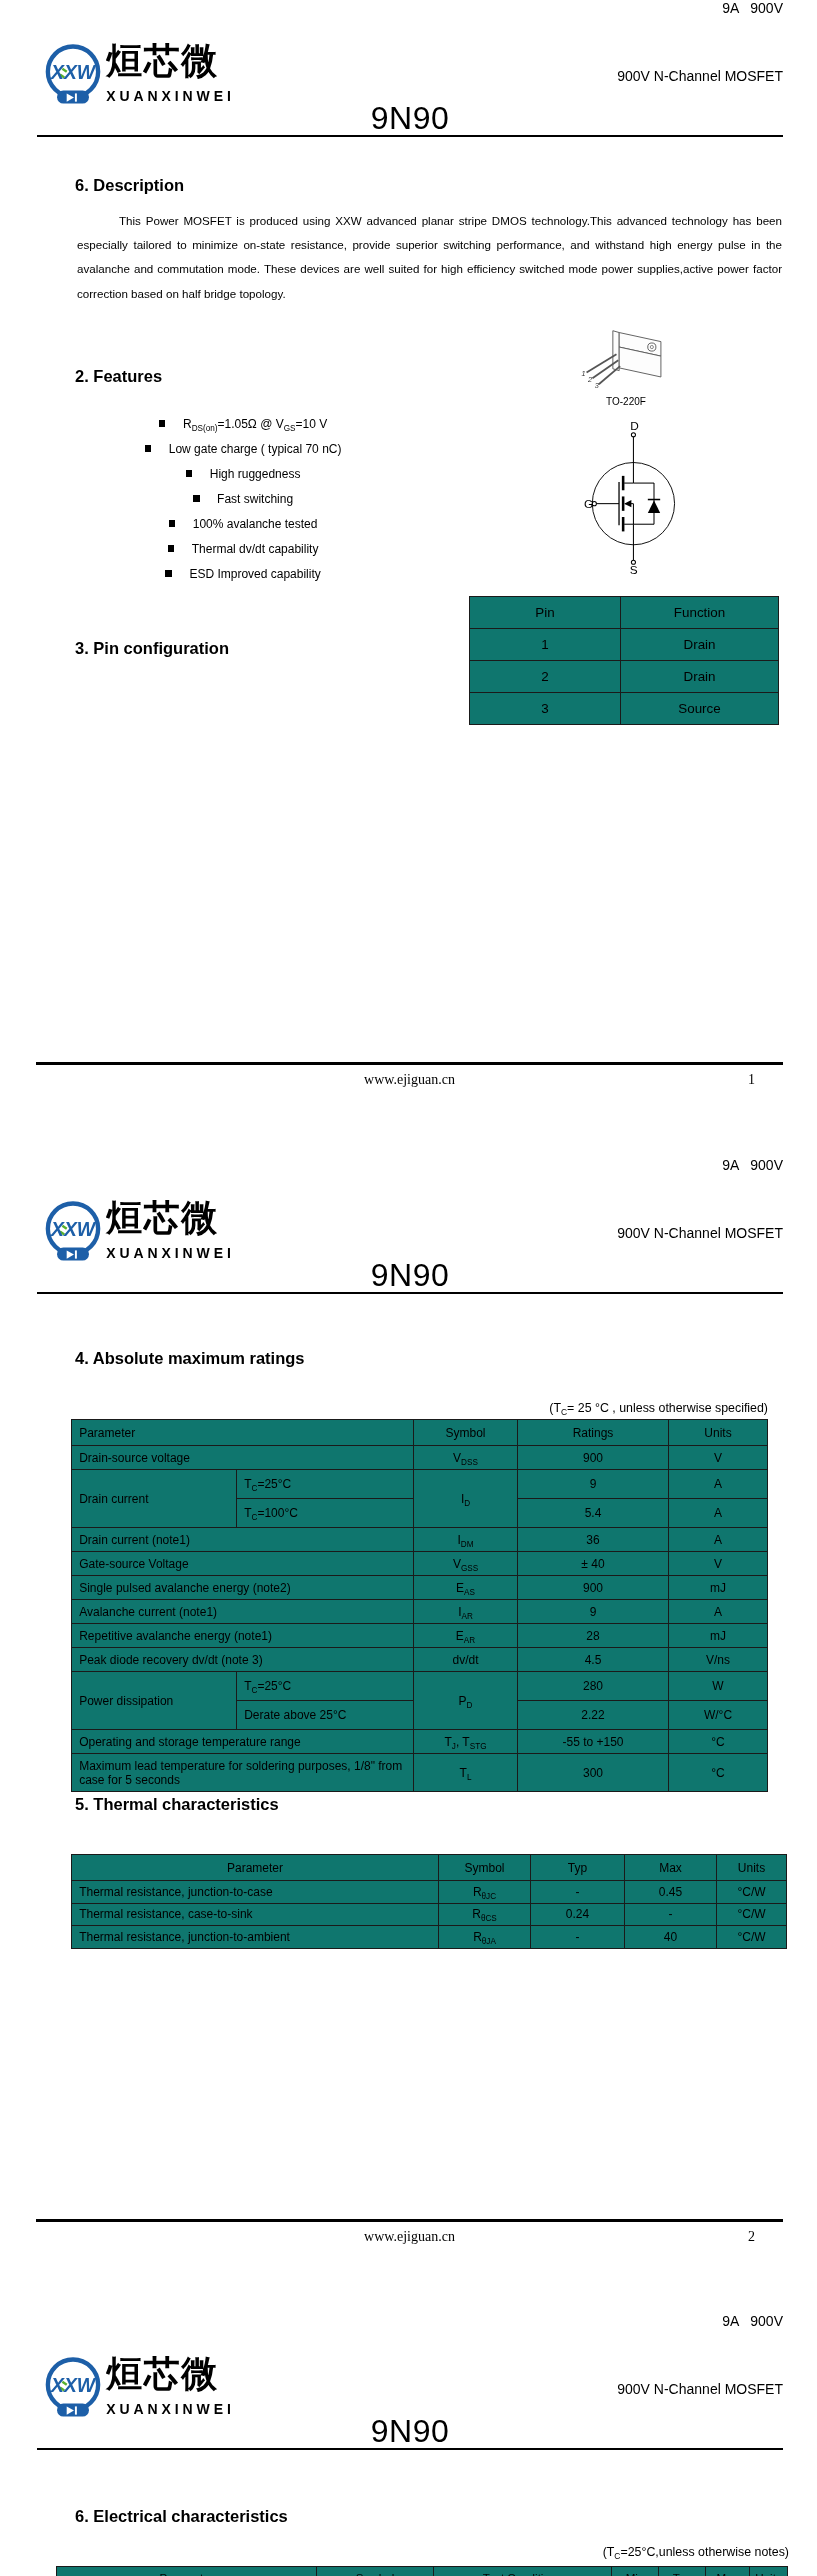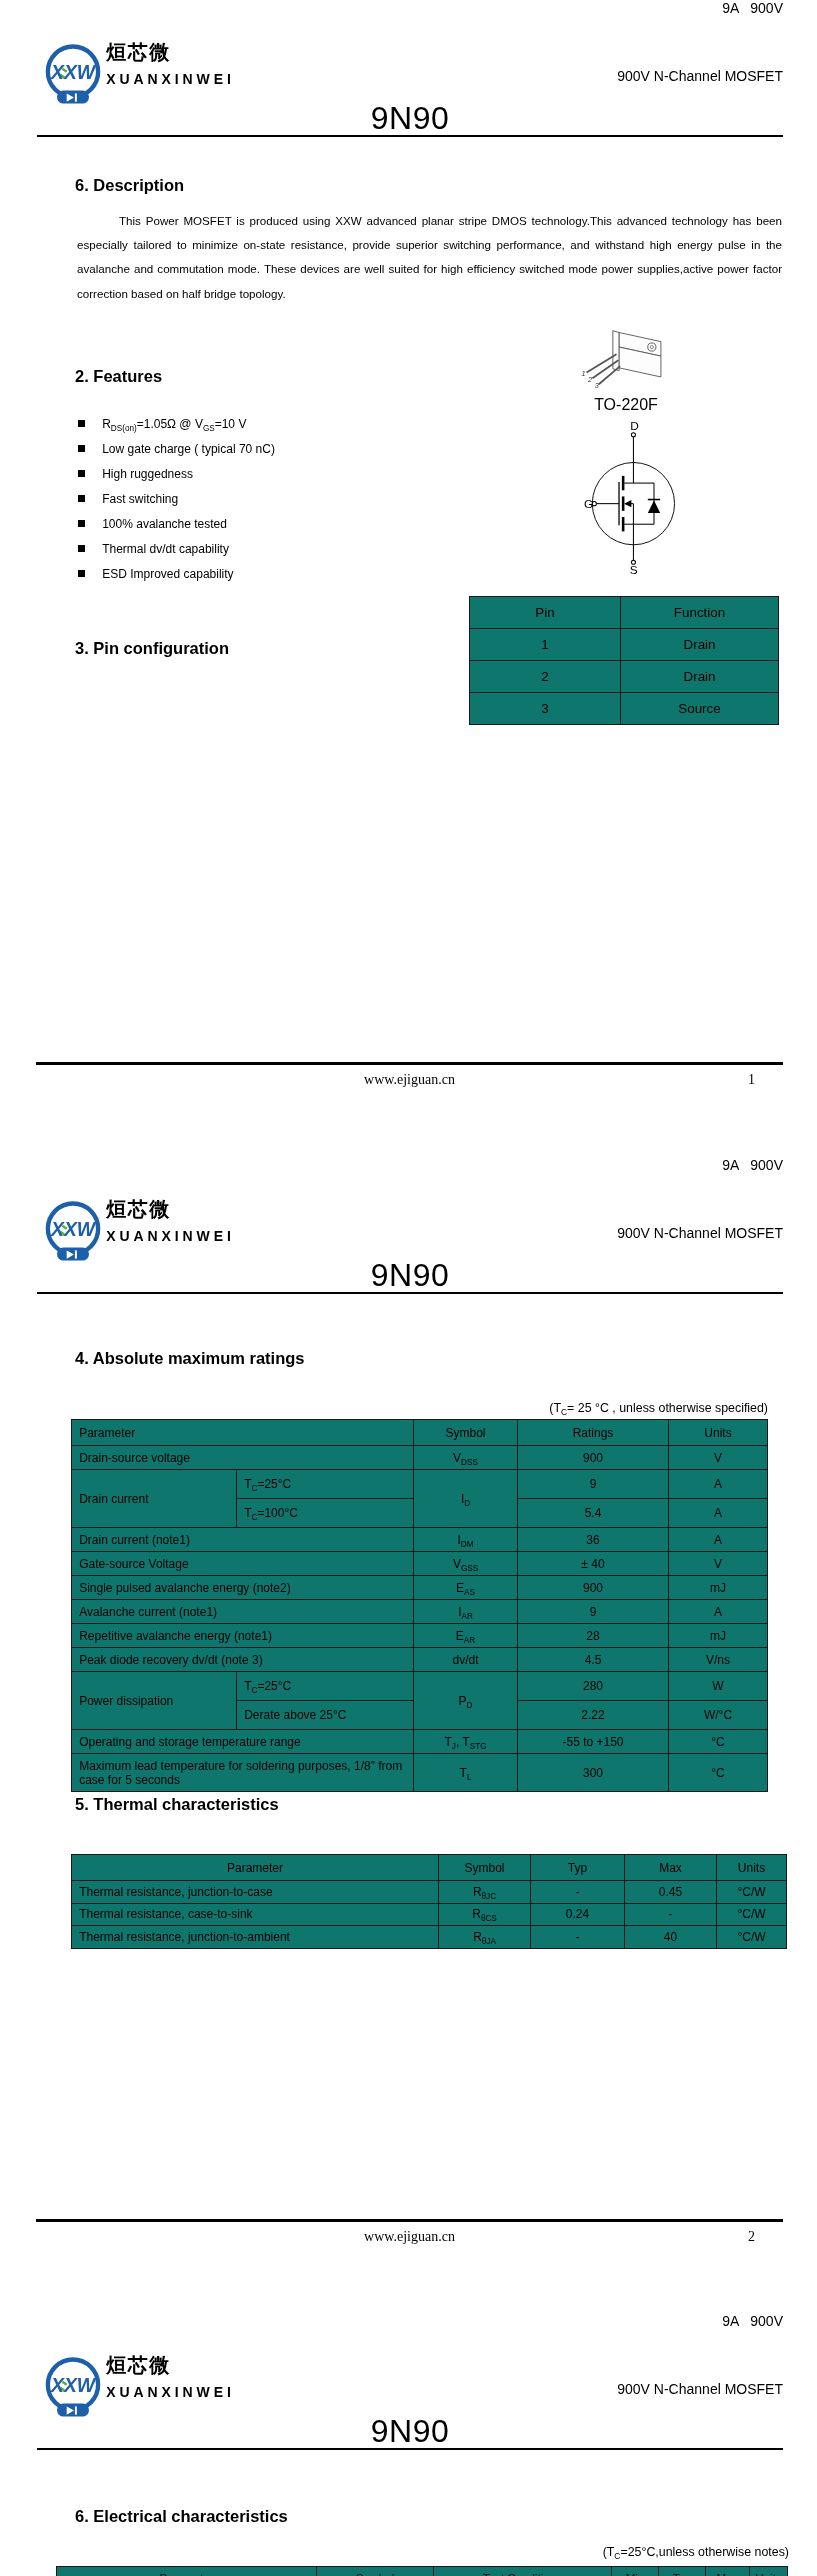--- a/index.html
+++ b/index.html
@@ -5,21 +5,21 @@
   html,body{margin:0;padding:0;}
   body{width:818px;height:3470px;background:#fff;position:relative;
        font-family:"Liberation Sans",sans-serif;color:#000;}
   .page{position:absolute;left:0;width:818px;height:1157px;background:#fff;overflow:hidden;}
   #pg1{top:0;} #pg2{top:1157px;} #pg3{top:2313px;}
 
   
   .hdr{position:absolute;left:37px;right:35px;top:0;height:135px;border-bottom:2.6px solid #000;}
   .logo{position:absolute;left:7.2px;top:42px;display:flex;align-items:flex-start;gap:4.1px;}
   .logo-txt{display:flex;flex-direction:column;}
-  .logo-cn{font-size:20px;font-weight:bold;letter-spacing:1.5px;line-height:1.05;}
+  .logo-cn{font-size:36px;font-weight:bold;letter-spacing:1.5px;line-height:1.05;}
   .logo-en{font-size:14px;font-weight:bold;letter-spacing:3.9px;margin-top:8px;}
   .part{position:absolute;left:50%;transform:translateX(-50%);bottom:-2.1px;font-size:32px;letter-spacing:0.5px;}
   .hdr-right{position:absolute;right:0;bottom:2.1px;text-align:right;font-size:14px;line-height:1.62;white-space:pre;}
 
   
   .ftr{position:absolute;left:36px;right:35px;top:1062px;border-top:3.1px solid #000;height:46px;}
   .site{position:absolute;left:0;right:0;top:7.2px;text-align:center;
         font-family:"Liberation Serif",serif;font-size:14px;}
   .pageno{position:absolute;right:28px;top:7.2px;font-family:"Liberation Serif",serif;font-size:14px;}
 
@@ -29,24 +29,24 @@
   table{border-collapse:collapse;table-layout:fixed;}
   td{border:1px solid #1a1a1a;font-size:12px;vertical-align:middle;overflow:hidden;}
   .c{text-align:center;}
   .l{text-align:left;padding-left:7.2px;}
   .t{position:absolute;border:1.5px solid #000;background:#0f766e;}
 
   
   .desc{position:absolute;left:77px;right:36px;top:209px;font-size:11.6px;line-height:2.09;
         text-align:justify;text-indent:42px;}
   .features{position:absolute;left:78px;top:411px;width:330px;list-style:none;margin:0;padding:0;}
-  .features li{display:flex;align-items:center;gap:17.5px;font-size:12px;height:25px;}
+  .features li{display:flex;align-items:center;gap:17.5px;font-size:12px;height:25px;justify-content:center;}
   .sq{width:6.7px;height:6.7px;background:#000;flex:none;}
   .pkg{position:absolute;left:567px;top:328px;width:118px;height:68px;}
-  .pkg-label{position:absolute;left:567px;top:396px;width:118px;text-align:center;font-size:16px;}
+  .pkg-label{position:absolute;left:567px;top:396px;width:118px;text-align:center;font-size:10px;}
   .msym{position:absolute;left:582px;top:421px;width:108px;height:155px;}
   .pin-t{left:469px;top:596px;width:309px;}
   .pin-t td{height:29px;font-size:13.4px;text-align:center;}
 
   
   .cond{position:absolute;font-size:12.4px;text-align:right;}
   .abs-t{left:71px;top:262px;width:697px;}
   .th-t{left:71px;top:697px;width:716px;}
   .th-t td{height:19.6px;} tr.h42 td{height:19.6px;} tr.h45 td{height:21px;}
   tr.h48 td{height:23px;} tr.h55 td{height:26px;} tr.h72 td{height:35px;}

